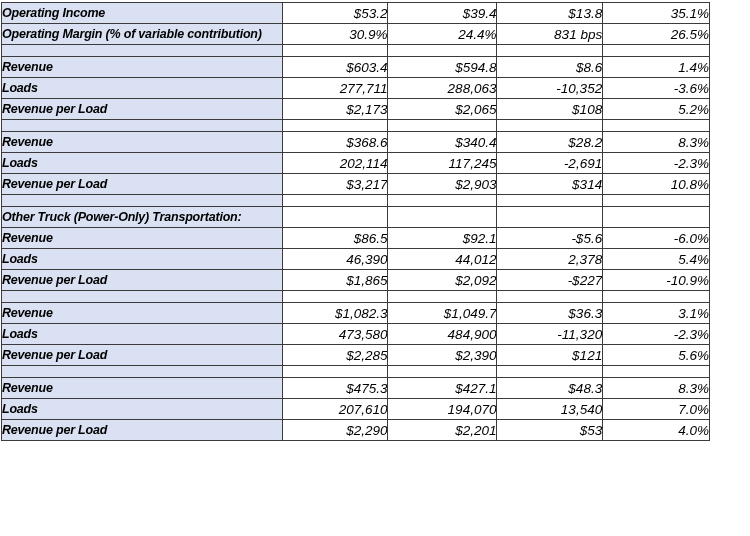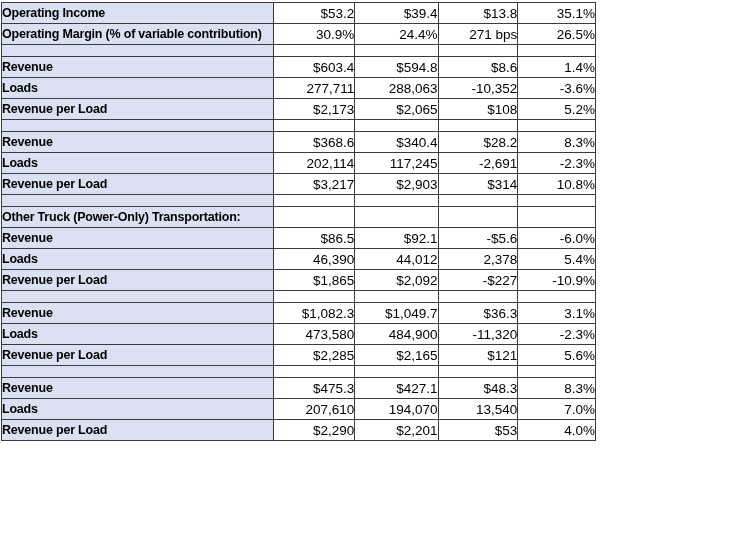--- a/index.html
+++ b/index.html
@@ -8,26 +8,27 @@
     background: #ffffff;
   }
   body {
     width: 750px;
     height: 536px;
     overflow: hidden;
     font-family: "Liberation Sans", sans-serif;
   }
   .sheet {
     box-sizing: border-box;
-    width: 596px;
+    width: 710px;
     height: 536px;
     overflow: hidden;
     background: #ffffff;
     padding-top: 2px;
     padding-left: 1px;
+    font-style: italic;
   }
   table.grid {
     border-collapse: collapse;
     table-layout: fixed;
   }
   table.grid td {
     box-sizing: border-box;
     border: 1px solid #3b3b3b;
     padding: 0;
     margin: 0;
@@ -71,21 +72,21 @@
           <td class="label">Operating Income</td>
           <td class="num">$53.2</td>
           <td class="num">$39.4</td>
           <td class="num">$13.8</td>
           <td class="num">35.1%</td>
         </tr>
         <tr class="data">
           <td class="label">Operating Margin (% of variable contribution)</td>
           <td class="num">30.9%</td>
           <td class="num">24.4%</td>
-          <td class="num">271 bps</td>
+          <td class="num">831 bps</td>
           <td class="num">26.5%</td>
         </tr>
         <tr class="blank">
           <td class="label"></td>
           <td class="num"></td>
           <td class="num"></td>
           <td class="num"></td>
           <td class="num"></td>
         </tr>
         <tr class="data">
@@ -189,21 +190,21 @@
         <tr class="data">
           <td class="label">Loads</td>
           <td class="num">473,580</td>
           <td class="num">484,900</td>
           <td class="num">-11,320</td>
           <td class="num">-2.3%</td>
         </tr>
         <tr class="data">
           <td class="label">Revenue per Load</td>
           <td class="num">$2,285</td>
-          <td class="num">$2,165</td>
+          <td class="num">$2,390</td>
           <td class="num">$121</td>
           <td class="num">5.6%</td>
         </tr>
         <tr class="blank">
           <td class="label"></td>
           <td class="num"></td>
           <td class="num"></td>
           <td class="num"></td>
           <td class="num"></td>
         </tr>

